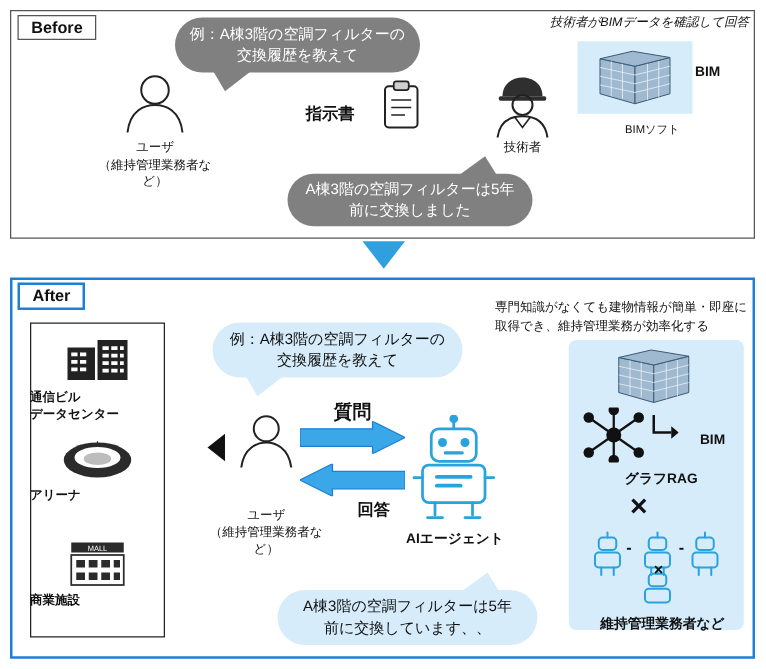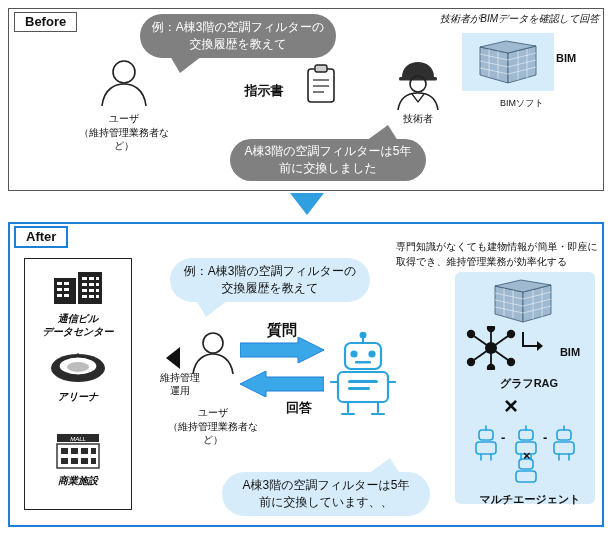--- a/index.html
+++ b/index.html
@@ -153,24 +153,22 @@
     position: absolute;
     left: 24px; top: 258px;
     width: 108px; height: 252px;
     box-sizing: border-box;
     border: 1px solid #222222;
     background: #ffffff;
   }
   .bld-item {
     position: absolute;
     width: 108px;
-    text-align: center;
     font-size: 10px;
     line-height: 1.3;
-    font-style: italic;
   }
   #building-caption {
     position: absolute;
     left: 24px; top: 512px;
     width: 108px;
     text-align: center;
     font-size: 12px;
     font-weight: bold;
   }
 
@@ -377,22 +375,20 @@
     </svg>
   </div>
   <div class="person-label" style="left:163px; top:406px; width:100px;">
     <div>ユーザ</div>
     <div>（維持管理業務者など）</div>
   </div>
 
   <div class="abs" style="left:166px; top:347px; width:0; height:0;
        border-top:11px solid transparent; border-bottom:11px solid transparent;
        border-right:14px solid #111111;"></div>
-  <div class="note-label" style="left:150px; top:372px; width:60px; text-align:center; line-height:1.25; white-space:pre-line;">維持管理
-運用</div>
 
   <div class="plain-label" style="left:252px; top:320px; width:60px; font-size:15px;">質問</div>
   <div class="blockarrow" style="left:240px; top:337px;">
     <svg width="84" height="26" viewBox="0 0 84 26">
       <polygon points="0,6 58,6 58,0 84,13 58,26 58,20 0,20" fill="#3aa7e8" stroke="#1f7fd6" stroke-width="1"></polygon>
     </svg>
   </div>
 
   <div class="blockarrow" style="left:240px; top:371px;">
     <svg width="84" height="26" viewBox="0 0 84 26">
@@ -417,20 +413,21 @@
       </g>
       <g fill="#29a3dd">
         <circle cx="24" cy="22" r="3.6"></circle>
         <circle cx="42" cy="22" r="3.6"></circle>
         <rect x="25" y="29" width="16" height="2.6" rx="1.2"></rect>
         <rect x="18" y="48" width="30" height="3" rx="1.5"></rect>
         <rect x="18" y="55" width="22" height="3" rx="1.5"></rect>
       </g>
     </svg>
   </div>
+  <div class="plain-label" style="left:316px; top:424px; width:96px;">AIエージェント</div>
 
   <div class="note-label" style="left:396px; top:240px; width:212px; white-space:pre-line;">専門知識がなくても建物情報が簡単・即座に
 取得でき、維持管理業務が効率化する</div>
 
   <div id="know-panel"></div>
 
   <div class="abs" style="left:489px; top:274px;">
     <svg width="74" height="56" viewBox="0 0 74 56">
       <g fill="#9fb9d0" stroke="#3b5a73" stroke-width="0.8">
         <polygon points="6,40 34,48 34,18 6,12"></polygon>
@@ -514,15 +511,15 @@
           <rect x="1" y="15" width="20" height="11" rx="3"></rect>
         </g>
       </g>
       <g fill="#111111" font-family="Liberation Sans, sans-serif" font-size="13" font-weight="bold">
         <text x="28" y="18">-</text>
         <text x="70" y="18">-</text>
         <text x="50" y="36">×</text>
       </g>
     </svg>
   </div>
-  <div class="plain-label" style="left:470px; top:492px; width:120px;">マルチエージェント</div>
+  <div class="plain-label" style="left:470px; top:492px; width:120px;">維持管理業務者など</div>
 
 </div>
 
 </body></html>

